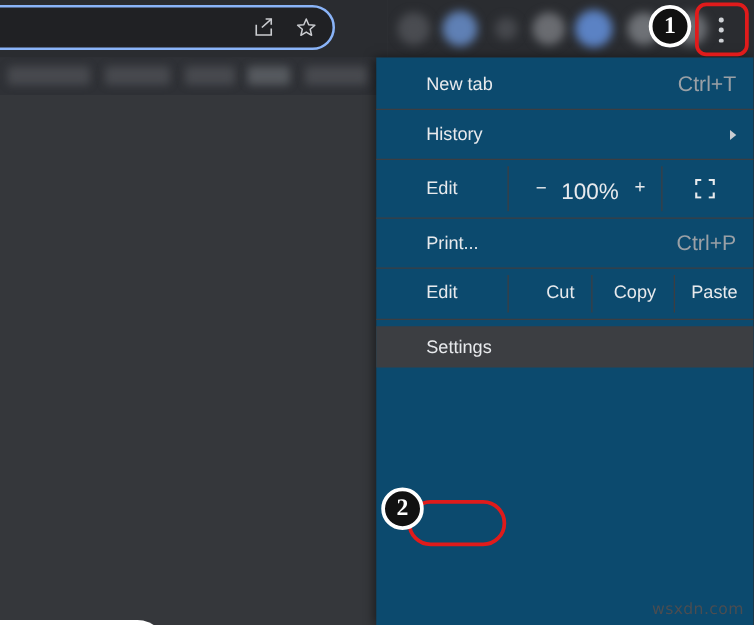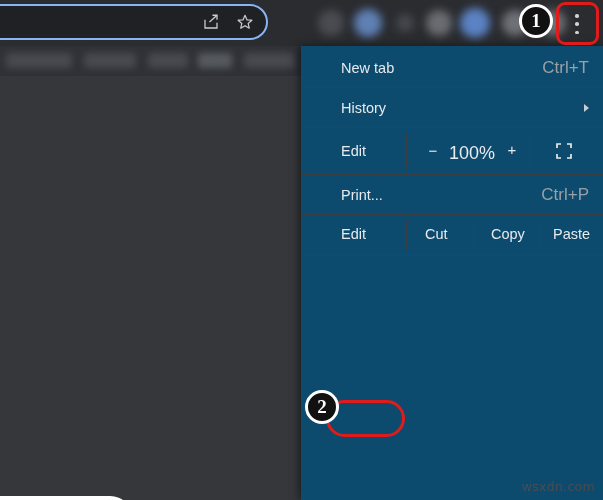--- a/index.html
+++ b/index.html
@@ -224,21 +224,21 @@
     height: 30px;
     color: #e8eaed;
     font-size: 14.5px;
   }
   .edit-row span.cell {
     position: absolute;
     top: 6px;
     white-space: nowrap;
   }
   .ed-edit  { left: 40px; }
-  .ed-cut   { left: 124px; text-align: center; }
+  .ed-cut   { left: 136px; text-align: center; }
   .ed-copy  { left: 190px; }
   .ed-paste { left: 252px; }
 
   
   .mi.highlight {
     background: #3c3e42;
   }
 
   
   .red-rect {
@@ -388,20 +388,23 @@
       <span class="vdiv" style="left:105px"></span>
       <span class="cell ed-cut">Cut</span>
       <span class="vdiv" style="left:172px"></span>
       <span class="cell ed-copy">Copy</span>
       <span class="vdiv" style="left:238px"></span>
       <span class="cell ed-paste">Paste</span>
     </div>
 
     <div class="sep"></div>
 
+    <div class="mi highlight" style="height:33px">
+      <span class="label">Settings</span>
+    </div>
     <div class="mi">
       
       
     </div>
 
   </div>
 
   <div class="red-rect red-menu-btn"></div>
   <div class="red-rect red-settings"></div>
 

